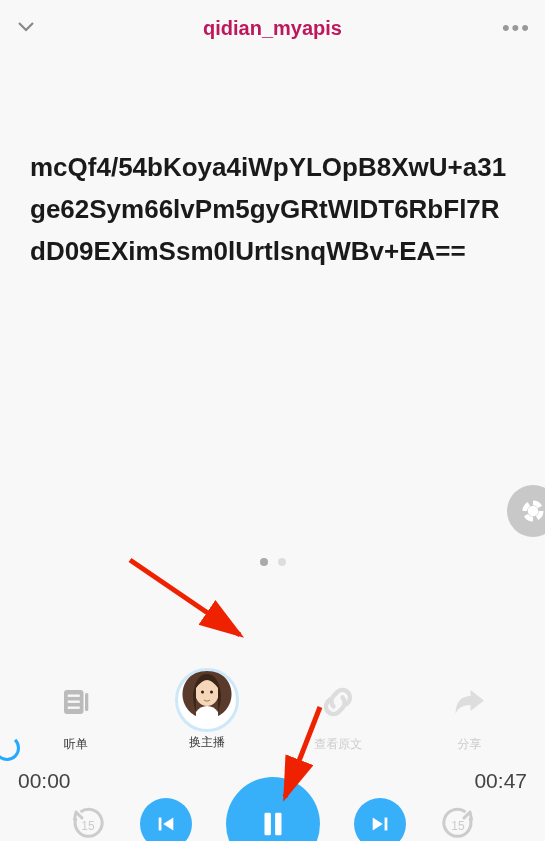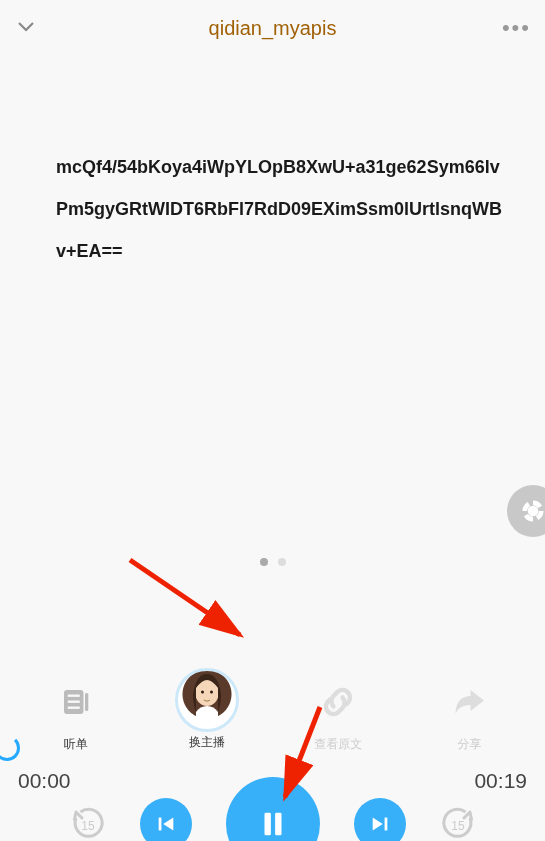--- a/index.html
+++ b/index.html
@@ -21,34 +21,35 @@
     .chevron {
       width: 24px;
       height: 24px;
       color: #888;
     }
     .title {
       position: absolute;
       left: 0; right: 0;
       text-align: center;
       font-size: 20px;
-      color: #a16207;
+      color: #be185d;
       pointer-events: none;
+      font-weight: bold;
     }
     .more {
       margin-left: auto;
       font-size: 22px;
       color: #999;
       display: flex;
       gap: 4px;
       letter-spacing: 2px;
     }
     .content {
-      padding: 90px 36px 0 56px;
-      font-size: 18px;
+      padding: 90px 36px 0 30px;
+      font-size: 26px;
       font-weight: 700;
       color: #1a1a1a;
       line-height: 42px;
       word-break: break-all;
     }
     .dots {
       position: absolute;
       top: 558px;
       left: 0; right: 0;
       display: flex;
@@ -254,21 +255,21 @@
       </svg>
     </div>
     <span class="tool-label disabled">分享</span>
   </div>
 </div>
 
 <div class="spinner"></div>
 
 <div class="times">
   <span>00:00</span>
-  <span>00:19</span>
+  <span>00:47</span>
 </div>
 
 <div class="player">
   <div class="rewind">
     <svg width="36" height="36" viewBox="0 0 24 24" fill="none" stroke="#ccc" stroke-width="2">
       <path d="M4 4 l4 4 M4 4 l-1 5" stroke-linecap="round"></path>
       <path d="M4 8 a9 9 0 1 0 3 -4"></path>
       <text x="12" y="16" font-size="8" fill="#ccc" text-anchor="middle" stroke="none">15</text>
     </svg>
   </div>

